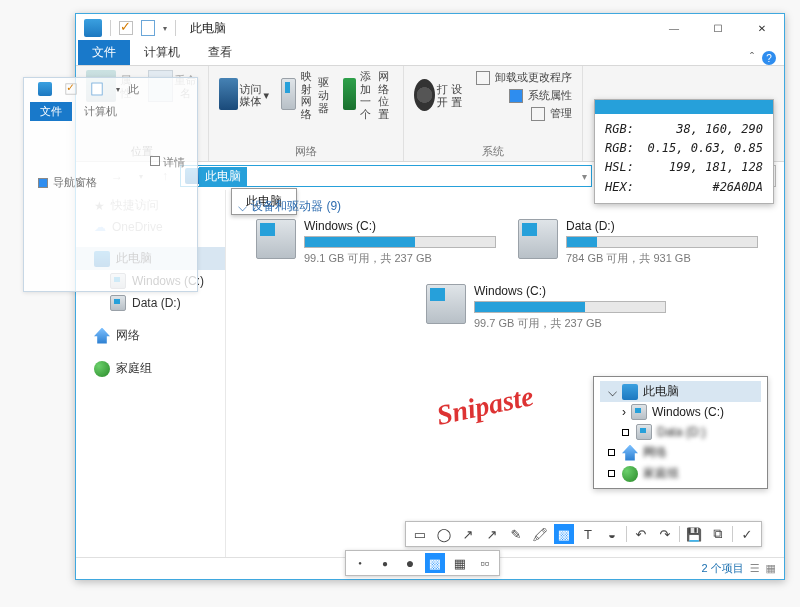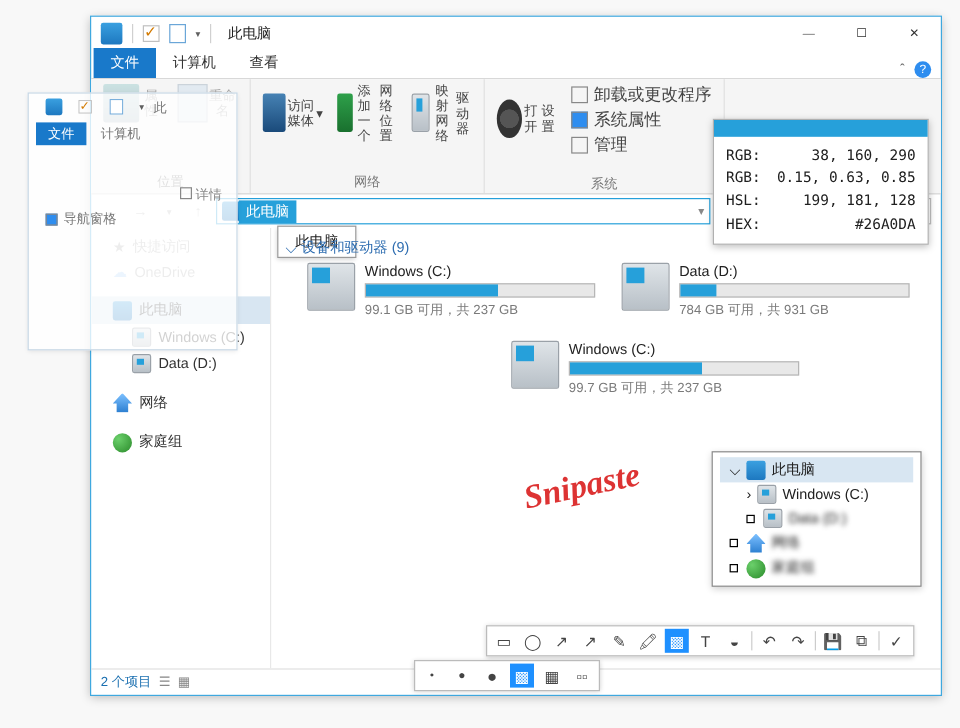--- a/index.html
+++ b/index.html
@@ -25,26 +25,26 @@
   .tab-right { margin-left: auto; display:flex; align-items:center; padding-right:8px; gap:8px; color:#666; }
   .helpq { width:14px;height:14px;border-radius:50%;background:#2e8def;color:#fff;display:flex;align-items:center;justify-content:center;font-size:10px; }
 
   .ribbon { height: 96px; background:#f5f5f5; border-bottom:1px solid #d8d8d8; display:flex; }
   .rgroup { border-right:1px solid #e0e0e0; padding:4px 10px 2px; display:flex; flex-direction:column; align-items:center; justify-content:space-between; }
   .rgroup-items { display:flex; gap:12px; }
   .ritem { display:flex; flex-direction:row; align-items:center; width:50px; font-size:11px; color:#444; text-align:center; line-height:1.15; }
   .ritem .ic { width:32px;height:32px; margin-bottom:2px; }
   .ritem.dim { opacity:0.45; }
   .rgroup-label { font-size:11px; color:#777; margin-top:16px; }
-  .rsmall { display:flex; flex-direction:column; gap:3px; font-size:14px; color:#444; }
+  .rsmall { display:flex; flex-direction:column; gap:3px; font-size:11px; color:#444;align-items:flex-end; }
   .rsmall-row { display:flex; align-items:center; gap:5px; }
   .sq { width:14px;height:14px;border:1px solid #888; display:inline-block; }
 
   
-  .colorbadge { position:absolute; right:26px; top:99px; width:180px; background:#fff; border:1px solid #b0b0b0; box-shadow:0 2px 6px rgba(0,0,0,0.25); font-family: Consolas, monospace; font-size:12px; }
+  .colorbadge { position:absolute; right:26px; top:99px; width:180px; background:#fff; border:1px solid #b0b0b0; box-shadow:0 2px 6px rgba(0,0,0,0.25); font-family: Consolas, monospace; font-size:12px;font-style:italic; }
   .cb-top { height:14px; background:#26A0DA; }
   .cb-body { padding:6px 10px; line-height:1.6; }
   .cb-row { display:flex; justify-content:space-between; }
 
   
   .addr { height:28px; display:flex; align-items:center; padding:4px 8px; gap:6px; }
   .addr .navbtn { width:18px;height:18px;color:#bbb;display:flex;align-items:center;justify-content:center; }
   .addrbox { flex:1; height:22px; border:1px solid #26A0DA; display:flex; align-items:center; padding:0 4px; position:relative; }
   .addrbox .pill { background:#26A0DA; color:#fff; padding:1px 6px; position:relative; left:-2px; }
   .addrbox .tooltip { position:absolute; top:22px; left:50px; background:#fff; border:1px solid #999; padding:4px 14px; font-size:12px; box-shadow:0 2px 4px rgba(0,0,0,0.2); }
@@ -81,21 +81,21 @@
   .ft-item.blur span.txt { filter: blur(2px); }
 
   
   .toolbar1 { position:absolute; left:405px; top:521px; height:26px; background:#fff; border:1px solid #bbb; display:flex; align-items:center; padding:0 4px; gap:4px; box-shadow:0 1px 4px rgba(0,0,0,0.2); }
   .toolbar2 { position:absolute; left:345px; top:550px; height:26px; background:#fff; border:1px solid #bbb; display:flex; align-items:center; padding:0 4px; gap:5px; box-shadow:0 1px 4px rgba(0,0,0,0.2); }
   .tbi { width:20px;height:20px;display:flex;align-items:center;justify-content:center;font-size:13px;color:#444; }
   .tbi.sel { background:#1e90ff; color:#fff; }
   .vsep { width:1px;height:16px;background:#ccc; }
 
   
-  .status { height:22px; border-top:1px solid #e0e0e0; display:flex; align-items:center; padding:0 8px; font-size:11px; color:#1a6fb0; justify-content:flex-start; }
+  .status { height:22px; border-top:1px solid #e0e0e0; display:flex; align-items:center; padding:0 8px; font-size:11px; color:#1a6fb0; justify-content:flex-end; }
   .stat-right span { margin-left:6px; color:#888; }
 
   
   .ghost { position:absolute; left:23px; top:77px; width:175px; height:215px; background:rgba(255,255,255,0.78); border:1px solid #c7d7e5; box-shadow:0 1px 4px rgba(0,0,0,0.1); padding:4px 6px; font-size:11px; color:#777; overflow:hidden; }
   .ghost .gtabs { display:flex; gap:2px; margin-top:20px; }
   .ghost .gtab { padding:2px 10px; }
   .ghost .gtab.a { background:#1979ca;color:#fff; }
   .ghost .gitem { padding:3px 0 3px 8px; display:flex; align-items:center; gap:5px; }
   .ghost .gsec { padding:2px 6px; color:#888; }
   .ghost-top { position:absolute; top:3px; left:6px; display:flex; align-items:center; gap:4px;}
@@ -152,28 +152,28 @@
     </div>
 
     <div class="rgroup">
       <div class="rgroup-items">
         <div class="ritem">
           <div class="ic" style="background:linear-gradient(#4682b4,#1a4a7a);border-radius:2px"></div>
           <span>访问媒体</span>
             <span>▾</span>
         </div>
         <div class="ritem">
+          <div class="ic ic-drive"></div>
+          <span>映射网络</span>
+            <span>驱动器</span>
+        </div>
+        <div class="ritem">
           <div class="ic" style="background:linear-gradient(#2ea04a,#19702e);border-radius:2px;position:relative"></div>
           <span>添加一个</span>
             <span>网络位置</span>
-        </div>
-        <div class="ritem">
-          <div class="ic ic-drive"></div>
-          <span>映射网络</span>
-            <span>驱动器</span>
         </div>
       </div>
       <div class="rgroup-label">网络</div>
     </div>
 
     <div class="rgroup">
       <div class="rgroup-items">
         <div class="ritem">
           <div class="ic" style="background:radial-gradient(circle,#555 40%,#333 42%);border-radius:50%"></div>
           <span>打开</span>

